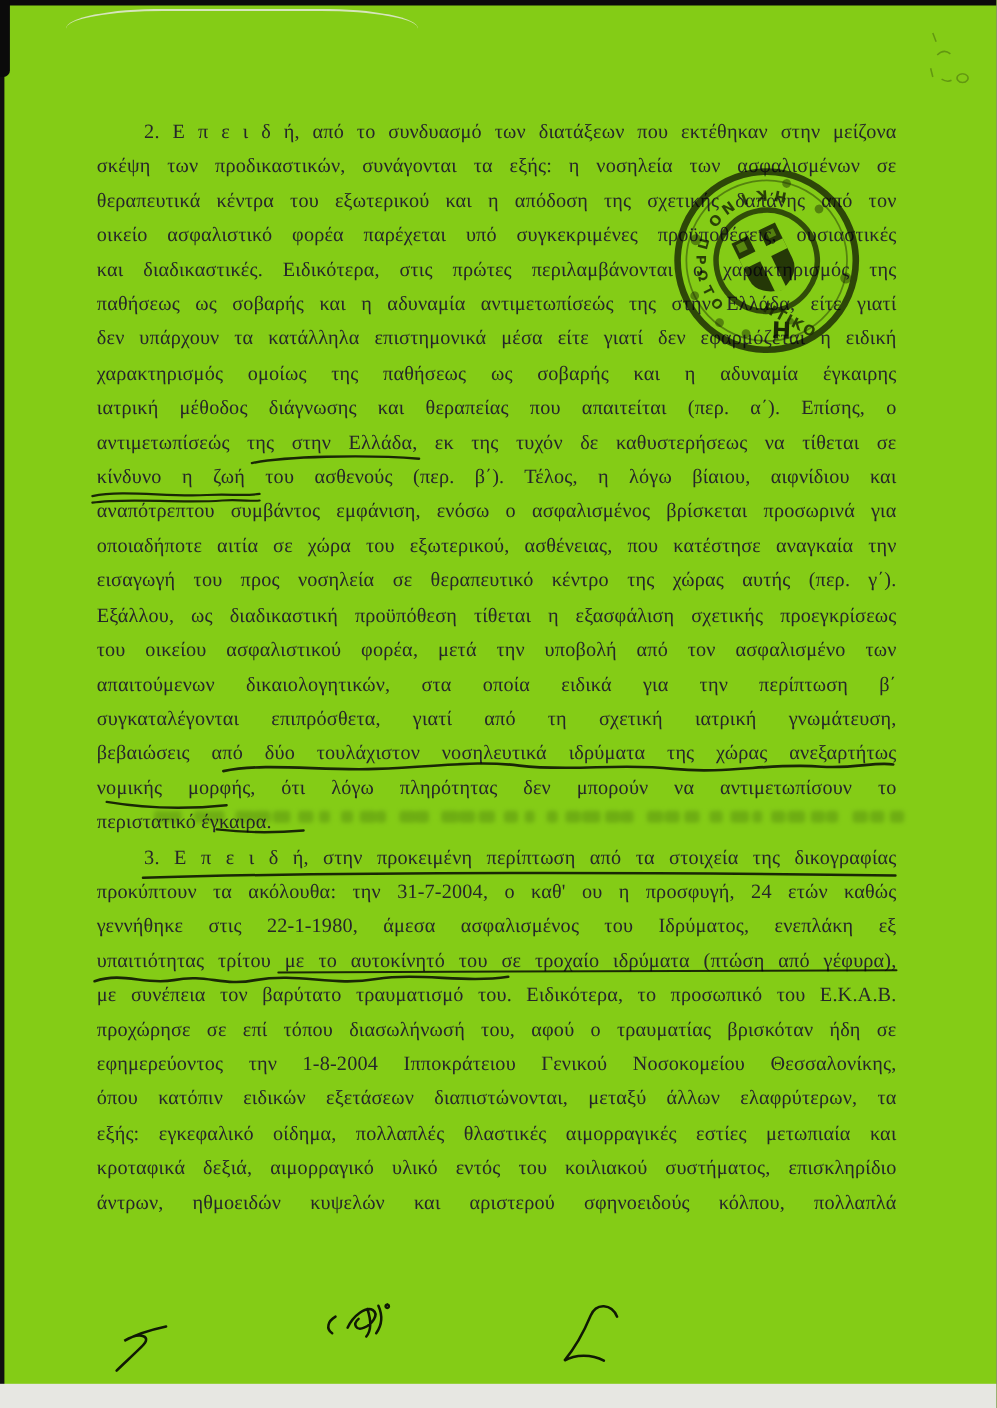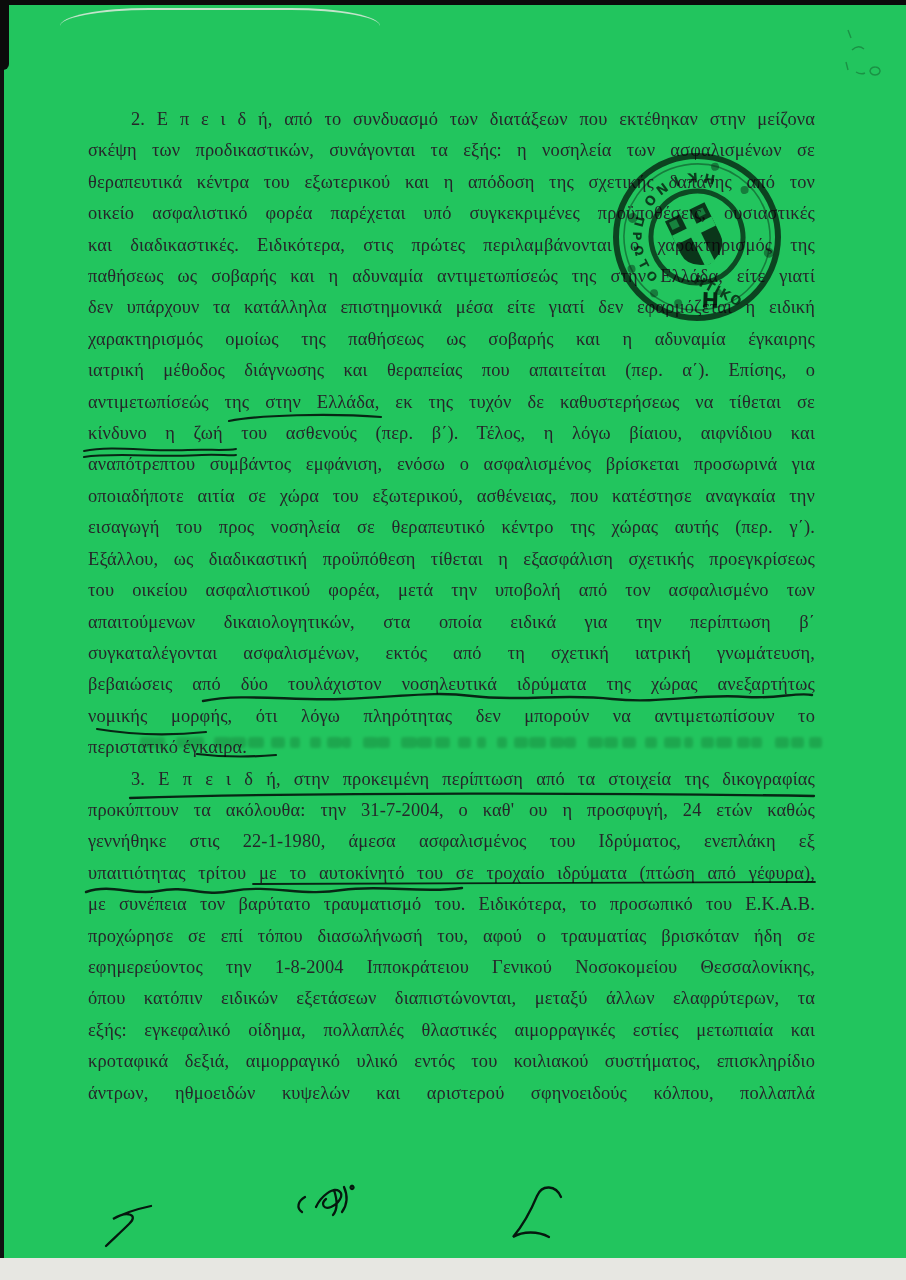--- a/index.html
+++ b/index.html
@@ -1,19 +1,19 @@
 <!DOCTYPE html>
 <html><head>
 <meta charset="utf-8">
 <style>
   html,body{margin:0;padding:0;background:#777;}
   .page{
     position:relative;
     width:906px;height:1280px;
-    background:#22c55e;
+    background:#84cc16;
     overflow:hidden;
     font-family:"Liberation Serif","DejaVu Serif",serif;
   }
   
   .edge-top{position:absolute;left:0;top:0;width:906px;height:5px;background:#0b0b0b;}
   .edge-left{position:absolute;left:0;top:0;width:4px;height:1280px;background:#101010;}
   .corner-blob{position:absolute;left:0;top:0;width:9px;height:70px;background:#0b0b0b;border-radius:0 0 6px 0;}
   .edge-bottom{position:absolute;left:0;top:1258px;width:906px;height:22px;background:#e7e7e2;}
   .fold-line{position:absolute;left:60px;top:8px;width:320px;height:34px;border-top:2px solid #ececе7;border-radius:50%/90%;border-color:#ecece7 transparent transparent transparent;border-style:solid;border-width:2px 0 0 0;opacity:.8;}
   
@@ -48,21 +48,21 @@
       <div class="line">χαρακτηρισμός ομοίως της παθήσεως ως σοβαρής και η αδυναμία έγκαιρης</div>
       <div class="line">ιατρική μέθοδος διάγνωσης και θεραπείας που απαιτείται (περ. α΄). Επίσης, ο</div>
       <div class="line">αντιμετωπίσεώς της στην Ελλάδα, εκ της τυχόν δε καθυστερήσεως να τίθεται σε</div>
       <div class="line">κίνδυνο η ζωή του ασθενούς (περ. β΄). Τέλος, η λόγω βίαιου, αιφνίδιου και</div>
       <div class="line">αναπότρεπτου συμβάντος εμφάνιση, ενόσω ο ασφαλισμένος βρίσκεται προσωρινά για</div>
       <div class="line">οποιαδήποτε αιτία σε χώρα του εξωτερικού, ασθένειας, που κατέστησε αναγκαία την</div>
       <div class="line">εισαγωγή του προς νοσηλεία σε θεραπευτικό κέντρο της χώρας αυτής (περ. γ΄).</div>
       <div class="line">Εξάλλου, ως διαδικαστική προϋπόθεση τίθεται η εξασφάλιση σχετικής προεγκρίσεως</div>
       <div class="line">του οικείου ασφαλιστικού φορέα, μετά την υποβολή από τον ασφαλισμένο των</div>
       <div class="line">απαιτούμενων δικαιολογητικών, στα οποία ειδικά για την περίπτωση β΄</div>
-      <div class="line">συγκαταλέγονται ασφαλισμένων, εκτός από τη σχετική ιατρική γνωμάτευση,</div>
+      <div class="line">συγκαταλέγονται επιπρόσθετα, γιατί από τη σχετική ιατρική γνωμάτευση,</div>
       <div class="line">βεβαιώσεις από δύο τουλάχιστον νοσηλευτικά ιδρύματα της χώρας ανεξαρτήτως</div>
       <div class="line">νομικής μορφής, ότι λόγω πληρότητας δεν μπορούν να αντιμετωπίσουν το</div>
       <div class="line left">περιστατικό έγκαιρα.</div>
       <div class="line indent">3. Ε π ε ι δ ή, στην προκειμένη περίπτωση από τα στοιχεία της δικογραφίας</div>
       <div class="line">προκύπτουν τα ακόλουθα: την 31-7-2004, ο καθ' ου η προσφυγή, 24 ετών καθώς</div>
       <div class="line">γεννήθηκε στις 22-1-1980, άμεσα ασφαλισμένος του Ιδρύματος, ενεπλάκη εξ</div>
       <div class="line">υπαιτιότητας τρίτου με το αυτοκίνητό του σε τροχαίο ιδρύματα (πτώση από γέφυρα),</div>
       <div class="line">με συνέπεια τον βαρύτατο τραυματισμό του. Ειδικότερα, το προσωπικό του Ε.Κ.Α.Β.</div>
       <div class="line">προχώρησε σε επί τόπου διασωλήνωσή του, αφού ο τραυματίας βρισκόταν ήδη σε</div>
       <div class="line">εφημερεύοντος την 1-8-2004 Ιπποκράτειου Γενικού Νοσοκομείου Θεσσαλονίκης,</div>

